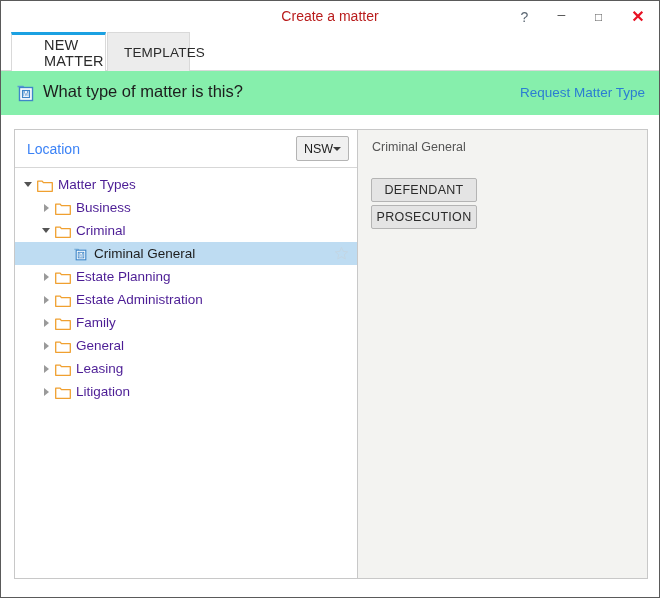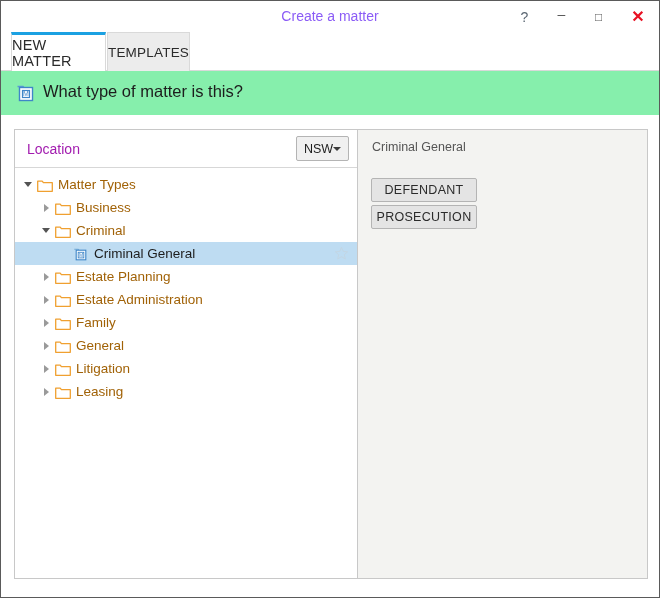--- a/index.html
+++ b/index.html
@@ -30,21 +30,21 @@
     position: relative;
     height: 31px;
     background: #ffffff;
   }
   .title-text {
     position: absolute;
     left: 0; right: 0;
     top: 7px;
     text-align: center;
     font-size: 14px;
-    color: #8b5cf6;
+    color: #b91c1c;
     font-family: "Liberation Sans", sans-serif;
   }
   .win-controls {
     position: absolute;
     right: 0; top: 0;
     height: 31px;
     display: flex;
     align-items: stretch;
   }
   .win-btn {
@@ -81,20 +81,21 @@
     height: 39px;
     box-sizing: border-box;
     display: flex;
     align-items: center;
     justify-content: center;
     font-size: 14.5px;
     color: #2b2b2b;
     letter-spacing: 0.2px;
     cursor: default;
     user-select: none;
+    padding-left: 32px;
   }
   .tab.active {
     left: 10px;
     width: 95px;
     background: #ffffff;
     border-top: 3px solid #1ba1e2;
     border-left: 1px solid #d9d9d9;
     border-right: 1px solid #d9d9d9;
     z-index: 3;
   }
@@ -164,21 +165,21 @@
     height: 38px;
     box-sizing: border-box;
     border-bottom: 1px solid #d7d7d7;
     background: #ffffff;
   }
   .location-label {
     position: absolute;
     left: 12px;
     top: 11px;
     font-size: 14px;
-    color: #a21caf;
+    color: #3b82f6;
   }
   .nsw-btn {
     position: absolute;
     right: 8px;
     top: 6px;
     width: 53px;
     height: 25px;
     box-sizing: border-box;
     background: #f0f0f0;
     border: 1px solid #b4b4b4;
@@ -244,21 +245,21 @@
     height: 13px;
   }
   .matter-icon {
     position: absolute;
     width: 16px;
     height: 14px;
   }
   .tree-label {
     position: absolute;
     font-size: 13.5px;
-    color: #a16207;
+    color: #4c1d95;
   }
   .tree-row.selected .tree-label { color: #1d1d1d; }
   .star-icon {
     position: absolute;
     right: 8px;
     top: 4px;
     width: 15px;
     height: 15px;
   }
 
@@ -325,20 +326,21 @@
   <div class="header">
     <div class="header-icon">
       <svg width="22" height="20" viewBox="0 0 22 20">
         <path d="M2.5 3.5 L8 3.5 L9.5 5.5 L13 5.5" fill="none" stroke="#5b9bd5" stroke-width="1.4"></path>
         <rect x="4.5" y="4.5" width="13" height="13" fill="#ffffff" stroke="#3f86c8" stroke-width="1.4"></rect>
         <rect x="7.5" y="7.5" width="7" height="7" fill="none" stroke="#3f86c8" stroke-width="1.2"></rect>
         <text x="11" y="13.2" font-size="7" fill="#3f86c8" text-anchor="middle" font-family="Liberation Sans, sans-serif">M</text>
       </svg>
     </div>
     <div class="header-title">What type of matter is this?</div>
+    <div class="header-link">Request Matter Type</div>
   </div>
 
   <div class="content">
 
     <div class="tree-panel">
 
       <div class="location-bar">
         <div class="location-label">Location</div>
         <div class="nsw-btn">
           <span class="nsw-label">NSW</span>
@@ -422,30 +424,30 @@
               </svg></div>
             <div class="tree-label" style="left: 61px;">General</div>
           </div>
           <div class="tree-row">
             <div class="tree-arrow" style="left: 25px;">
               <span class="arrow-collapsed"></span>
             </div>
             <div class="folder-icon" style="left: 40px;"><svg width="16" height="13" viewBox="0 0 16 13">
                 <path d="M0.7 2.2 L5.2 2.2 L6.4 3.7 L15.3 3.7 L15.3 12.3 L0.7 12.3 Z" fill="#ffffff" stroke="#f0a030" stroke-width="1.3" stroke-linejoin="round"></path>
               </svg></div>
+            <div class="tree-label" style="left: 61px;">Leasing</div>
+          </div>
+          <div class="tree-row">
+            <div class="tree-arrow" style="left: 25px;">
+              <span class="arrow-collapsed"></span>
+            </div>
+            <div class="folder-icon" style="left: 40px;"><svg width="16" height="13" viewBox="0 0 16 13">
+                <path d="M0.7 2.2 L5.2 2.2 L6.4 3.7 L15.3 3.7 L15.3 12.3 L0.7 12.3 Z" fill="#ffffff" stroke="#f0a030" stroke-width="1.3" stroke-linejoin="round"></path>
+              </svg></div>
             <div class="tree-label" style="left: 61px;">Litigation</div>
-          </div>
-          <div class="tree-row">
-            <div class="tree-arrow" style="left: 25px;">
-              <span class="arrow-collapsed"></span>
-            </div>
-            <div class="folder-icon" style="left: 40px;"><svg width="16" height="13" viewBox="0 0 16 13">
-                <path d="M0.7 2.2 L5.2 2.2 L6.4 3.7 L15.3 3.7 L15.3 12.3 L0.7 12.3 Z" fill="#ffffff" stroke="#f0a030" stroke-width="1.3" stroke-linejoin="round"></path>
-              </svg></div>
-            <div class="tree-label" style="left: 61px;">Leasing</div>
           </div>
         </div>
     </div>
 
     <div class="detail-panel">
       <div class="detail-sub">Criminal General</div>
       <div class="role-btn b0">DEFENDANT</div>
       <div class="role-btn b1">PROSECUTION</div>
     </div>
 

